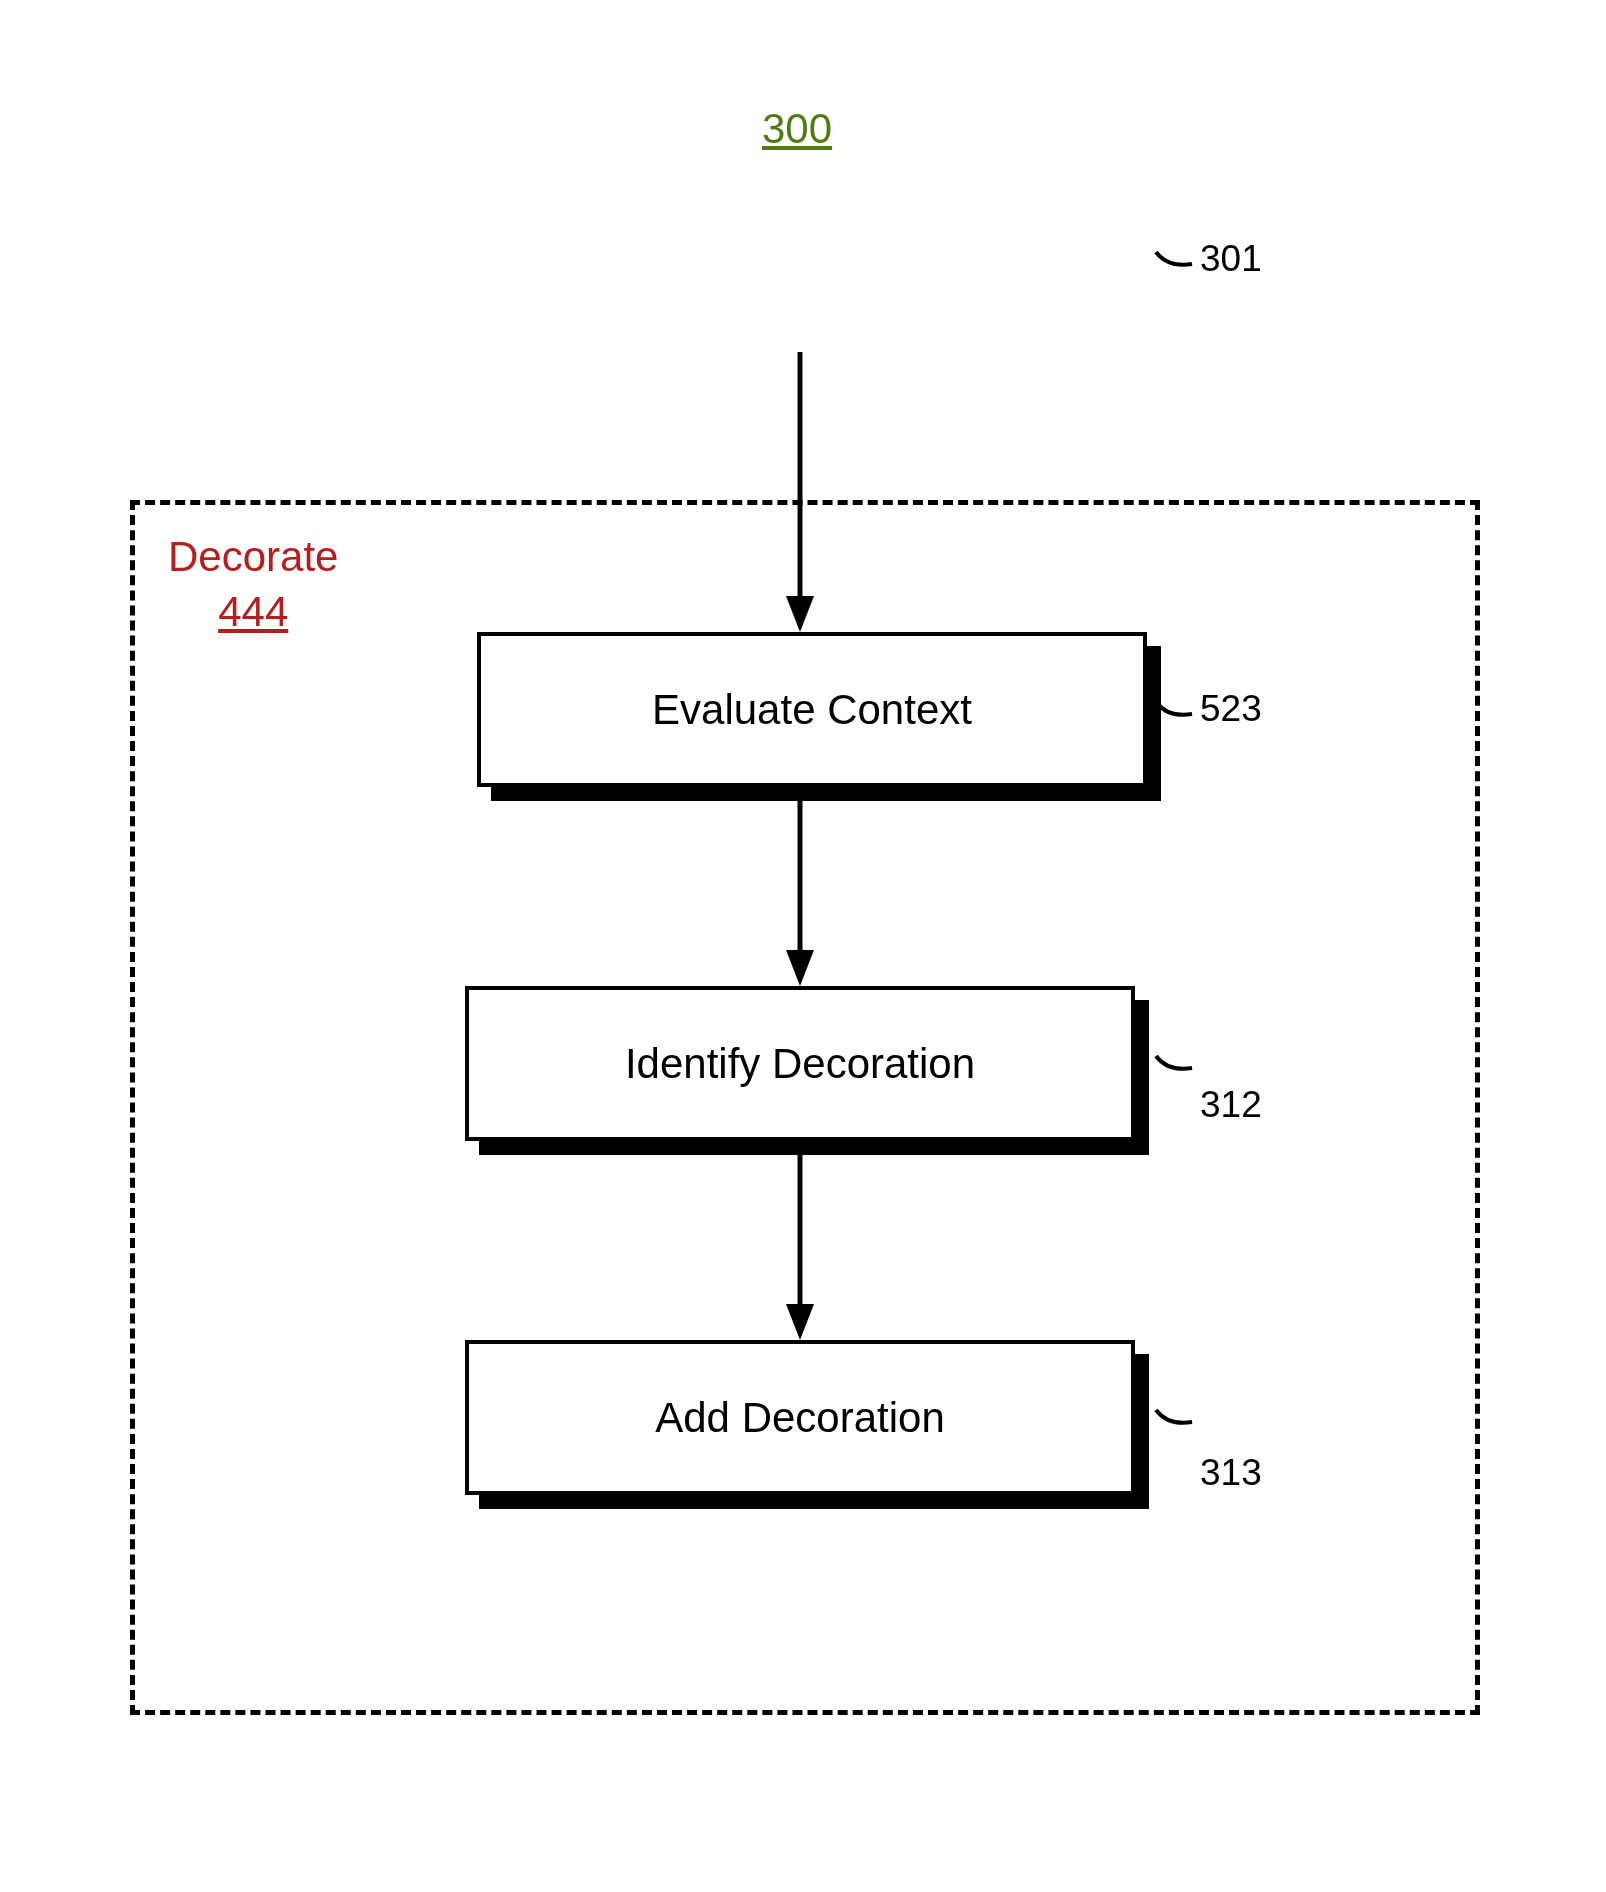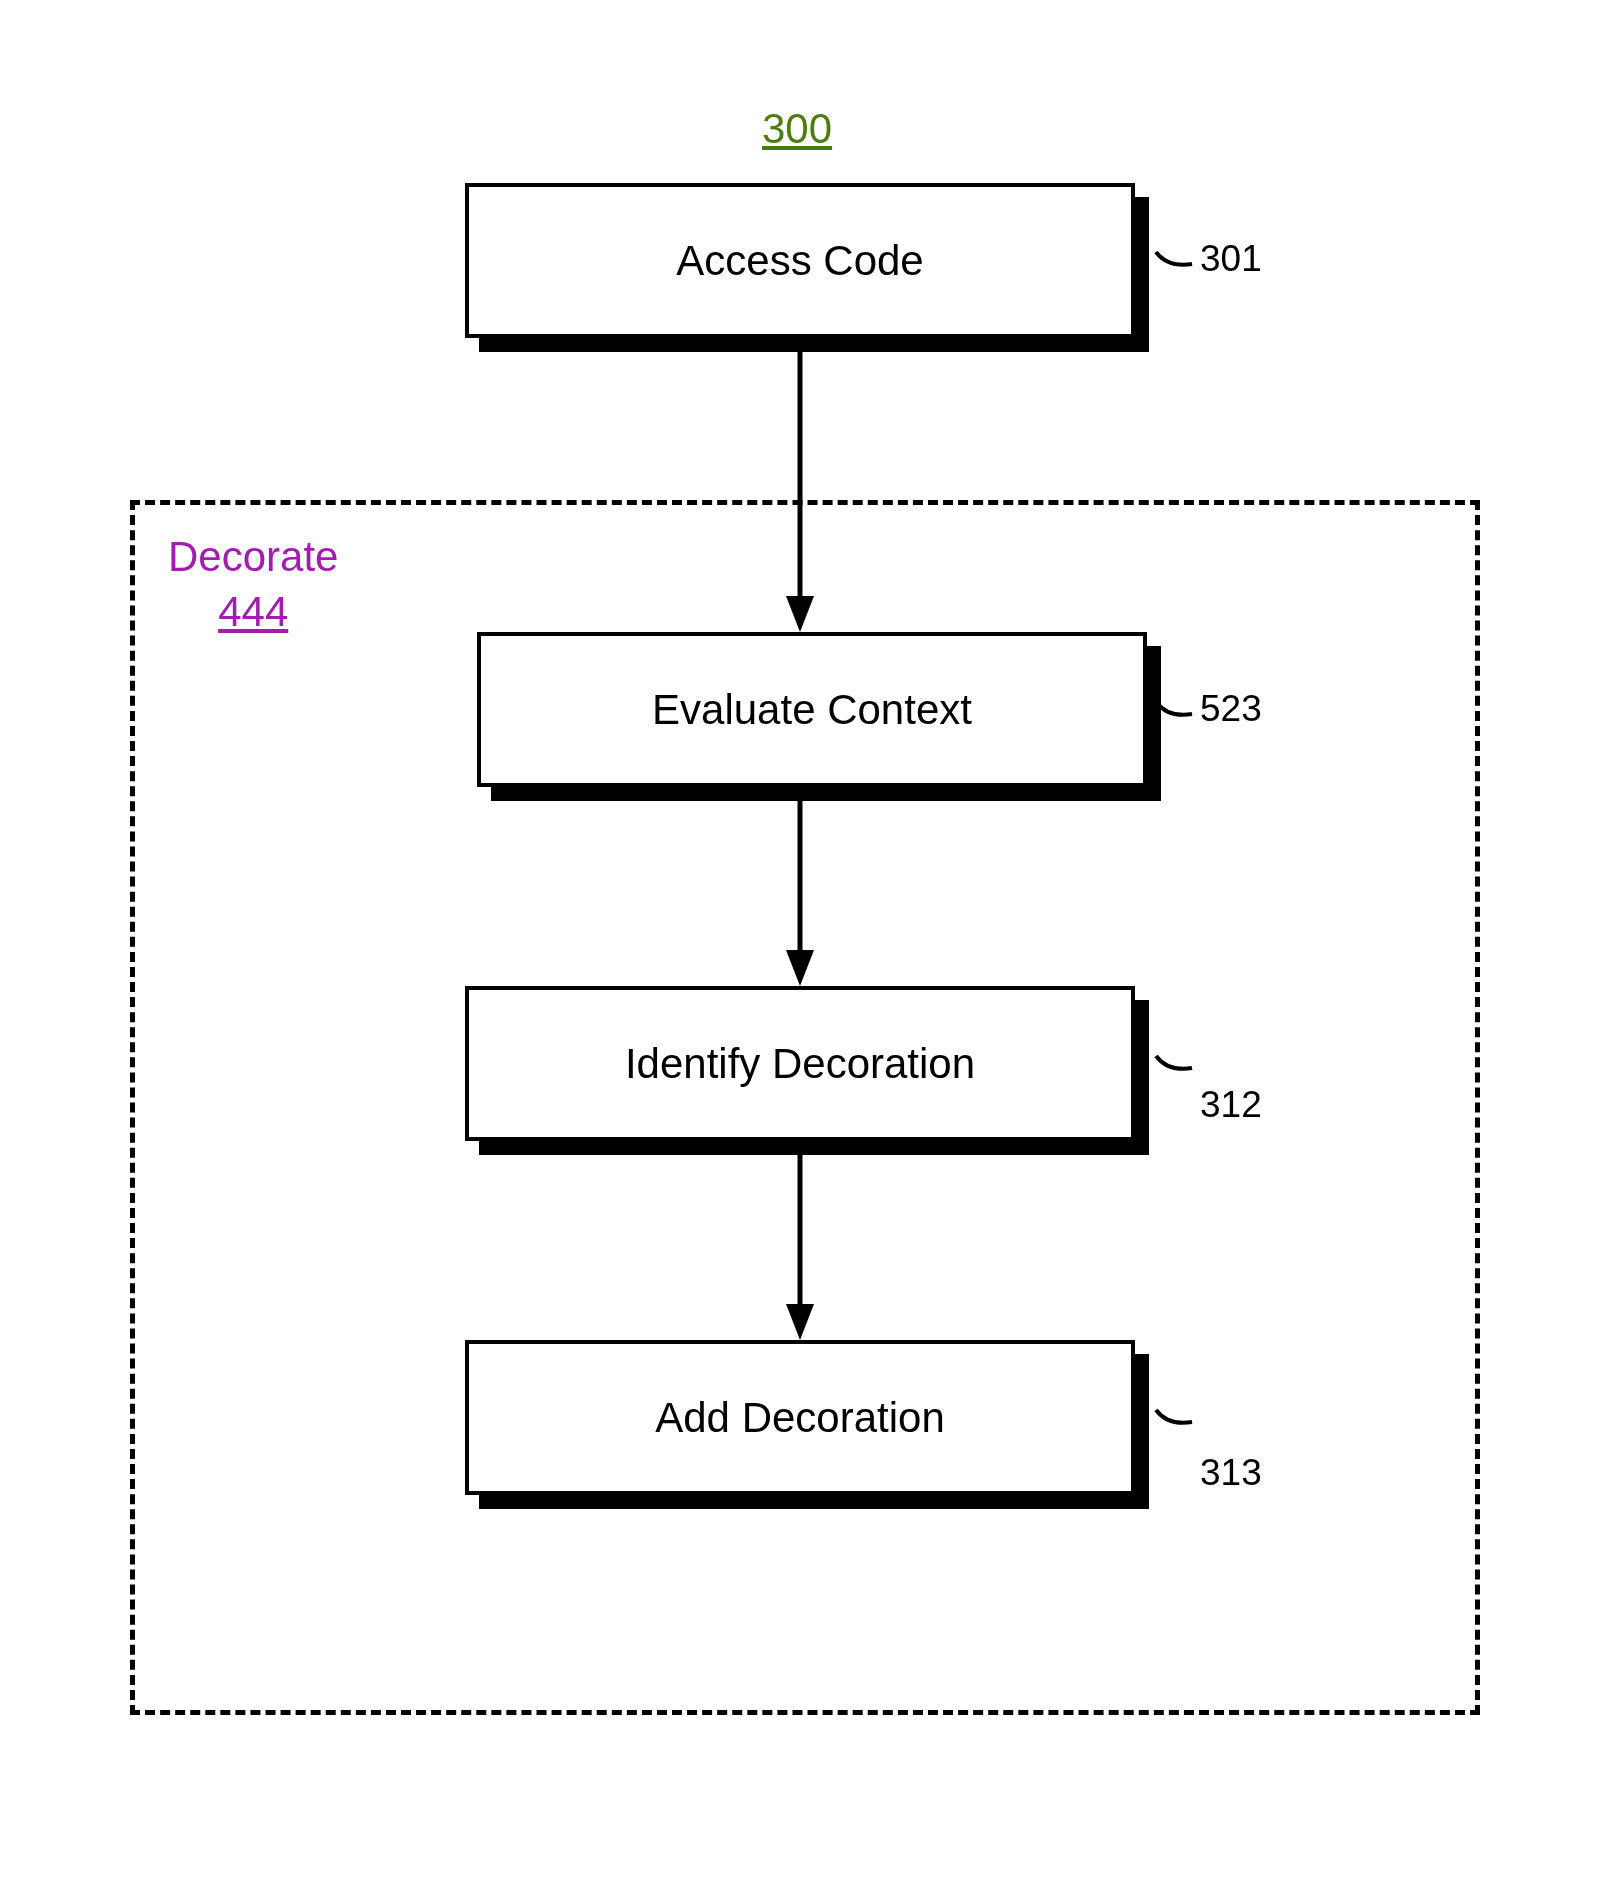--- a/index.html
+++ b/index.html
@@ -58,46 +58,40 @@
       height: 100%;
     }
     .dashed-box {
       position: absolute;
       border: 5px dashed #000;
       box-sizing: border-box;
     }
     .dashed-label {
       position: absolute;
       font-size: 42px;
-      color: #a21caf;
+      color: #b91c1c;
       text-align: left;
       line-height: 1.3;
     }
     .dashed-label .num {
       text-decoration: underline;
       display: block;
       text-align: center;
     }
     .arrow {
       position: absolute;
     }
   </style>
 </head>
 <body>
 
 <div class="canvas">
 
   <div class="diagram-title" style="left: 762px; top: 105px;">300</div>
 
-  <div class="box-wrap" style="left: 465px; top: 183px; width: 670px; height: 155px;">
-    <div class="box-shadow"></div>
-    <div class="box" style="width: 670px; height: 155px;">
-      <span>Access Code</span>
-    </div>
-  </div>
   <div class="leader" style="left: 1154px; top: 250px;">
     <svg viewBox="0 0 40 28">
         <path d="M 2 2 Q 14 18 38 14" fill="none" stroke="#000" stroke-width="4"></path>
       </svg>
   </div>
   <div class="ref-label" style="left: 1200px; top: 238px;">301</div>
 
   <div class="arrow" style="left: 786px; top: 352px;">
     <svg width="28" height="280">
       <line x1="14" y1="0" x2="14" y2="250" stroke="#000" stroke-width="5"></line>

